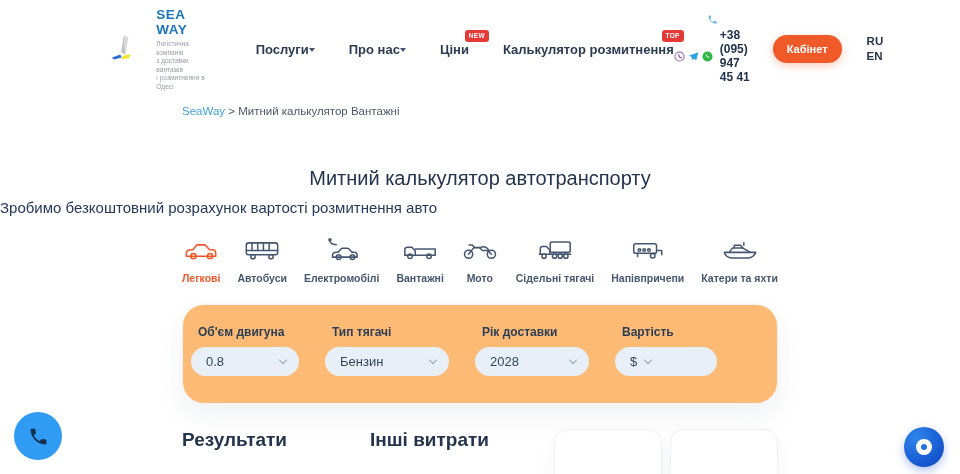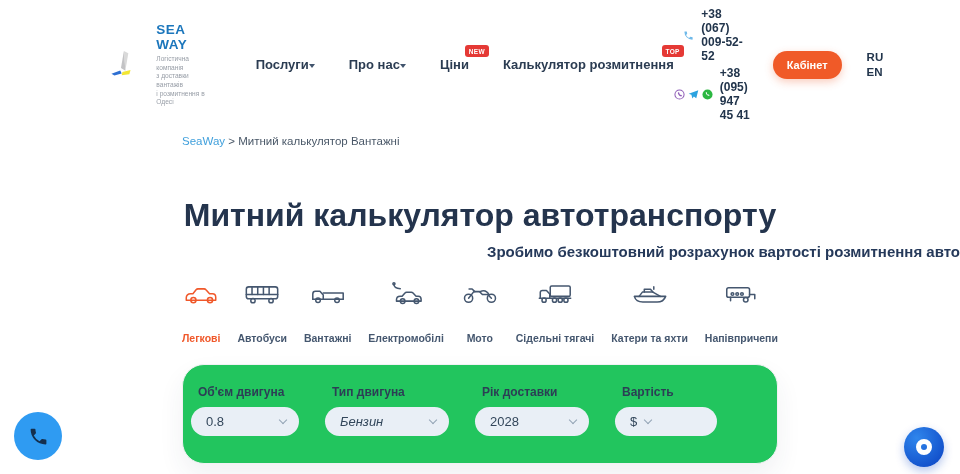--- a/index.html
+++ b/index.html
@@ -24,36 +24,36 @@
   .contacts { margin-left: auto; display: flex; flex-direction: column; gap: 3px; font-size: 12px; font-weight: 600; color: #22354c; }
   .contact-row { display: flex; align-items: center; justify-content: flex-start; gap: 7px; cursor: pointer; }
   .icon-slot { width: 44px; display: flex; justify-content: flex-end; align-items: center; gap: 3px; }
   .cabinet-btn { margin-left: 20px; background: #f05a28; color: #fff; border: none; border-radius: 17px; padding: 8px 14px; font-size: 11px; font-weight: bold; cursor: pointer; box-shadow: 0 3px 8px rgba(240,90,40,.3); font-family: "Liberation Sans", sans-serif; }
   .langs { margin-left: 25px; font-size: 11.5px; font-weight: 600; color: #22354c; line-height: 15px; }
   .langs div { cursor: pointer; }
   
   .container { width: 596px; margin: 0 auto; }
   .breadcrumb { margin-top: 9px; font-size: 11.5px; color: #4a5868; }
   .breadcrumb a { color: #41a0dc; text-decoration: none; cursor: pointer; }
-  .hero-title { margin-top: 50px; text-align: center; font-size: 32px; font-weight: 700; color: #24344d; }
-  .hero-sub { margin-top: 9px; text-align: right; font-size: 15px; font-weight: 700; color: #25395a; }
+  .hero-title { margin-top: 50px; text-align: center; font-size: 20px; font-weight: 400; color: #24344d; }
+  .hero-sub { margin-top: 9px; text-align: left; font-size: 15px; font-weight: 400; color: #25395a; }
   
   .tabs { margin-top: 21px; display: flex; justify-content: space-between; align-items: flex-end; }
-  .tab { display: flex; flex-direction: column; align-items: center; gap: 25px; color: #45576f; cursor: pointer; }
+  .tab { display: flex; flex-direction: column; align-items: center; gap: 9px; color: #45576f; cursor: pointer; }
   .tab.active { color: #f0582a; }
   .tab-label { font-size: 10.5px; font-weight: 600; white-space: nowrap; }
   .tab svg { display: block; }
   
-  .form-card { margin-top: 20px; background: #22c55e; border: 1px solid #f1f1f4; border-radius: 22px; box-shadow: 0 12px 26px rgba(40,60,90,.07); padding: 20px 0 27px 8px; display: flex; gap: 26px; }
+  .form-card { margin-top: 20px; background: #fdba74; border: 1px solid #f1f1f4; border-radius: 22px; box-shadow: 0 12px 26px rgba(40,60,90,.07); padding: 20px 0 27px 8px; display: flex; gap: 26px; }
   .field-label { font-size: 12px; font-weight: 700; color: #2c3e55; margin: 0 0 8px 7px; }
   .select { height: 29px; background: #e9eff6; border-radius: 15px; display: flex; align-items: center; padding: 0 13px 0 15px; font-size: 13px; color: #33475b; cursor: pointer; }
   .select .chev { margin-left: auto; width: 6px; height: 6px; border-right: 1.4px solid #93a3b5; border-bottom: 1.4px solid #93a3b5; transform: rotate(45deg); margin-top: -3px; }
   .select.inline { justify-content: flex-start; }
   .select.inline .chev { margin-left: 8px; }
-  .f1 { width: 108px; } .f2 { width: 124px; font-style: italic; } .f3 { width: 114px; } .f4 { width: 102px; }
+  .f1 { width: 108px; } .f2 { width: 124px; } .f3 { width: 114px; } .f4 { width: 102px; }
   
   .results { margin-top: 25px; display: flex; }
   .col-a { width: 158px; }
   .col-b { width: 172px; margin-left: 30px; }
   .sec-title { font-size: 19px; font-weight: 800; color: #24344d; margin-bottom: 12px; }
   .price-card { width: 108px; border: 1px solid #f0f0f2; border-radius: 14px; box-shadow: 0 8px 18px rgba(40,60,90,.05); height: 162px; text-align: center; background: #fff; }
   .price-card.first { margin-left: 12px; padding-top: 23px; }
   .price-card.second { margin-left: 8px; padding-top: 13px; }
   
   .fab-phone { position: absolute; left: 14px; top: 412px; width: 48px; height: 48px; border-radius: 50%; background: #2f9bf2; display: flex; align-items: center; justify-content: center; cursor: pointer; }
@@ -100,21 +100,20 @@
     </div>
   </nav>
 
   <div class="contacts">
     <div class="contact-row">
       <span class="icon-slot">
         <svg width="11" height="11" viewBox="0 0 24 24">
             <path fill="#6fb9e9" d="M6.62 10.79a15.05 15.05 0 0 0 6.59 6.59l2.2-2.2a1 1 0 0 1 1.05-.24c1.12.37 2.32.57 3.56.57a1 1 0 0 1 1 1V20a1 1 0 0 1-1 1A17 17 0 0 1 3 4a1 1 0 0 1 1-1h3.5a1 1 0 0 1 1 1c0 1.24.2 2.44.57 3.56a1 1 0 0 1-.25 1.05z"></path>
           </svg>
       </span>
-      <span>+38 (067) 009-52-52</span>
     </div>
     <div class="contact-row">
       <span class="icon-slot">
         <svg width="11" height="11" viewBox="0 0 12 12">
             <circle cx="6" cy="6" r="5" fill="none" stroke="#8f5db7" stroke-width="1.1"></circle>
             <path d="M4.4 3.9c.7-.5 1.1-.2 1.4.3l.2.4c.1.3 0 .5-.2.7.3.5.7.9 1.2 1.2.2-.2.4-.3.7-.2l.4.2c.5.3.8.7.3 1.4-.9.5-2.6-.3-3.4-1.6-.7-1.1-1-1.9-.6-2.4z" fill="#8f5db7"></path>
           </svg>
         <svg width="11" height="11" viewBox="0 0 12 12">
             <path fill="#2ba3e0" d="M11.2 1.3 L.8 5.3 l2.9 1 L4.8 10.4 l1.6-2.3 2.6 2 z"></path>
           </svg>
@@ -158,37 +157,37 @@
       <rect x="3.5" y="5.5" width="33" height="12.5" rx="2.5"></rect>
       <path d="M3.5 13.5 h33"></path>
       <path d="M9.5 5.5 v8 M15.5 5.5 v8 M21.5 5.5 v8 M27.5 5.5 v8"></path>
       <circle cx="10.5" cy="20" r="2.3"></circle>
         <circle cx="29.5" cy="20" r="2.3"></circle>
     </svg>
     <div class="tab-label">Автобуси</div>
   </div>
   <div class="tab">
     <svg width="38" height="26" viewBox="0 0 40 26" fill="none" stroke="currentColor" stroke-width="1.6" stroke-linecap="round" stroke-linejoin="round">
+      <path d="M14 7.5 C9.5 7.5 7 5.5 7.5 2.5"></path>
+      <circle cx="7.3" cy="2.3" r="1.1"></circle>
+      <path d="M10 20.5 v-1.5 c0-2.4 1.5-3.7 3.9-3.7 h2 l3-3.4 c.4-.5 1-.8 1.7-.8 h5 c.7 0 1.3.3 1.8.8 l3.2 3.4 h2.3 c2 0 3 1.2 3 3.2 v2 z"></path>
+      <circle cx="16.5" cy="20.5" r="2.4"></circle>
+        <circle cx="31" cy="20.5" r="2.4"></circle>
+    </svg>
+    <div class="tab-label">Електромобілі</div>
+  </div>
+  <div class="tab">
+    <svg width="38" height="26" viewBox="0 0 40 26" fill="none" stroke="currentColor" stroke-width="1.6" stroke-linecap="round" stroke-linejoin="round">
       <path d="M4 18.5 v-5.5 c0-1.8 1-2.8 2.8-2.8 h4.7 l3.5 3.8 v4.5"></path>
       <path d="M15 12 h21 v6.5"></path>
       <path d="M4 18.5 h32"></path>
       <circle cx="9.5" cy="19.5" r="2.4"></circle>
         <circle cx="29.5" cy="19.5" r="2.4"></circle>
     </svg>
     <div class="tab-label">Вантажні</div>
-  </div>
-  <div class="tab">
-    <svg width="38" height="26" viewBox="0 0 40 26" fill="none" stroke="currentColor" stroke-width="1.6" stroke-linecap="round" stroke-linejoin="round">
-      <path d="M14 7.5 C9.5 7.5 7 5.5 7.5 2.5"></path>
-      <circle cx="7.3" cy="2.3" r="1.1"></circle>
-      <path d="M10 20.5 v-1.5 c0-2.4 1.5-3.7 3.9-3.7 h2 l3-3.4 c.4-.5 1-.8 1.7-.8 h5 c.7 0 1.3.3 1.8.8 l3.2 3.4 h2.3 c2 0 3 1.2 3 3.2 v2 z"></path>
-      <circle cx="16.5" cy="20.5" r="2.4"></circle>
-        <circle cx="31" cy="20.5" r="2.4"></circle>
-    </svg>
-    <div class="tab-label">Електромобілі</div>
   </div>
   <div class="tab">
     <svg width="38" height="26" viewBox="0 0 40 26" fill="none" stroke="currentColor" stroke-width="1.6" stroke-linecap="round" stroke-linejoin="round">
       <circle cx="8" cy="17.5" r="4.3"></circle>
         <circle cx="32" cy="17.5" r="4.3"></circle>
       <path d="M8 17.5 l5.5-7 h6 l3 3 h5.5 l4 4"></path>
       <path d="M14.5 10.5 l-2.8-2.8 h-3.2"></path>
       <path d="M20 10.5 c4-1.8 7.5-.8 9.5 3.5"></path>
     </svg>
     <div class="tab-label">Мото</div>
@@ -200,51 +199,51 @@
       <path d="M3.5 17.5 h33"></path>
       <circle cx="8.5" cy="19.5" r="2.2"></circle>
         <circle cx="19.5" cy="19.5" r="2.2"></circle>
         <circle cx="25.5" cy="19.5" r="2.2"></circle>
         <circle cx="31.5" cy="19.5" r="2.2"></circle>
     </svg>
     <div class="tab-label">Сідельні тягачі</div>
   </div>
   <div class="tab">
     <svg width="38" height="26" viewBox="0 0 40 26" fill="none" stroke="currentColor" stroke-width="1.6" stroke-linecap="round" stroke-linejoin="round">
-      <path d="M3.5 15.5 h33 c-1.5 4-5 6-9 6 h-15 c-4.5 0-8-2.5-9-6 z"></path>
-      <path d="M8.5 15.5 l3.5-4.5 h11 l8 4.5"></path>
-      <path d="M14 11 v-3 h6.5 l2.5 3"></path>
-      <path d="M24 5.5 v2.5"></path>
-    </svg>
-    <div class="tab-label">Катери та яхти</div>
-  </div>
-  <div class="tab">
-    <svg width="38" height="26" viewBox="0 0 40 26" fill="none" stroke="currentColor" stroke-width="1.6" stroke-linecap="round" stroke-linejoin="round">
       <rect x="5" y="6.5" width="24" height="10" rx="2"></rect>
       <circle cx="11" cy="13" r="1.4"></circle>
         <circle cx="16" cy="13" r="1.4"></circle>
         <circle cx="21" cy="13" r="1.4"></circle>
       <path d="M29 13.5 h5.5 v4.5"></path>
       <path d="M9 16.5 v3.5"></path>
       <circle cx="25" cy="19" r="2.4"></circle>
     </svg>
     <div class="tab-label">Напівпричепи</div>
   </div>
+  <div class="tab">
+    <svg width="38" height="26" viewBox="0 0 40 26" fill="none" stroke="currentColor" stroke-width="1.6" stroke-linecap="round" stroke-linejoin="round">
+      <path d="M3.5 15.5 h33 c-1.5 4-5 6-9 6 h-15 c-4.5 0-8-2.5-9-6 z"></path>
+      <path d="M8.5 15.5 l3.5-4.5 h11 l8 4.5"></path>
+      <path d="M14 11 v-3 h6.5 l2.5 3"></path>
+      <path d="M24 5.5 v2.5"></path>
+    </svg>
+    <div class="tab-label">Катери та яхти</div>
+  </div>
 </div>
 
 <div class="container form-card">
   <div class="field">
     <div class="field-label">Об'єм двигуна</div>
     <div class="select f1">
       <span>0.8</span>
       <span class="chev"></span>
     </div>
   </div>
   <div class="field">
-    <div class="field-label">Тип двигуна</div>
+    <div class="field-label">Тип тягачі</div>
     <div class="select f2">
       <span>Бензин</span>
       <span class="chev"></span>
     </div>
   </div>
   <div class="field">
     <div class="field-label">Рік доставки</div>
     <div class="select f3">
       <span>2028</span>
       <span class="chev"></span>

